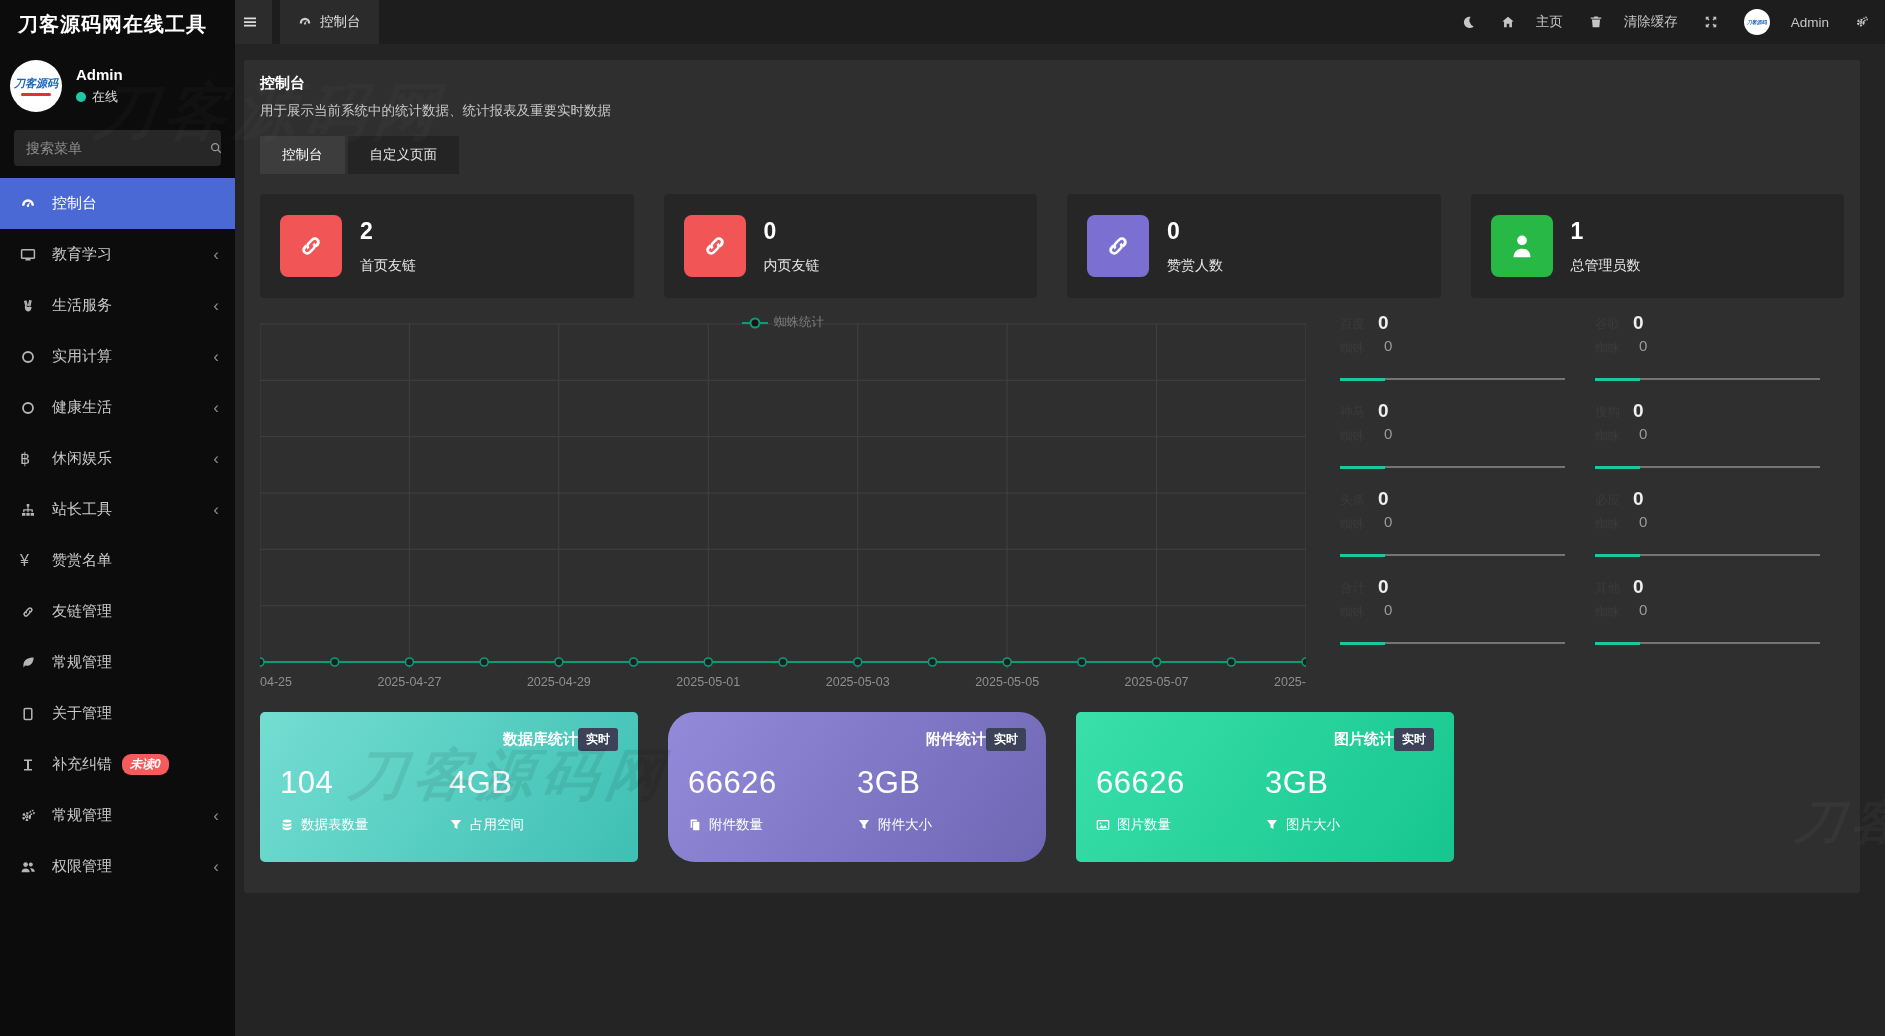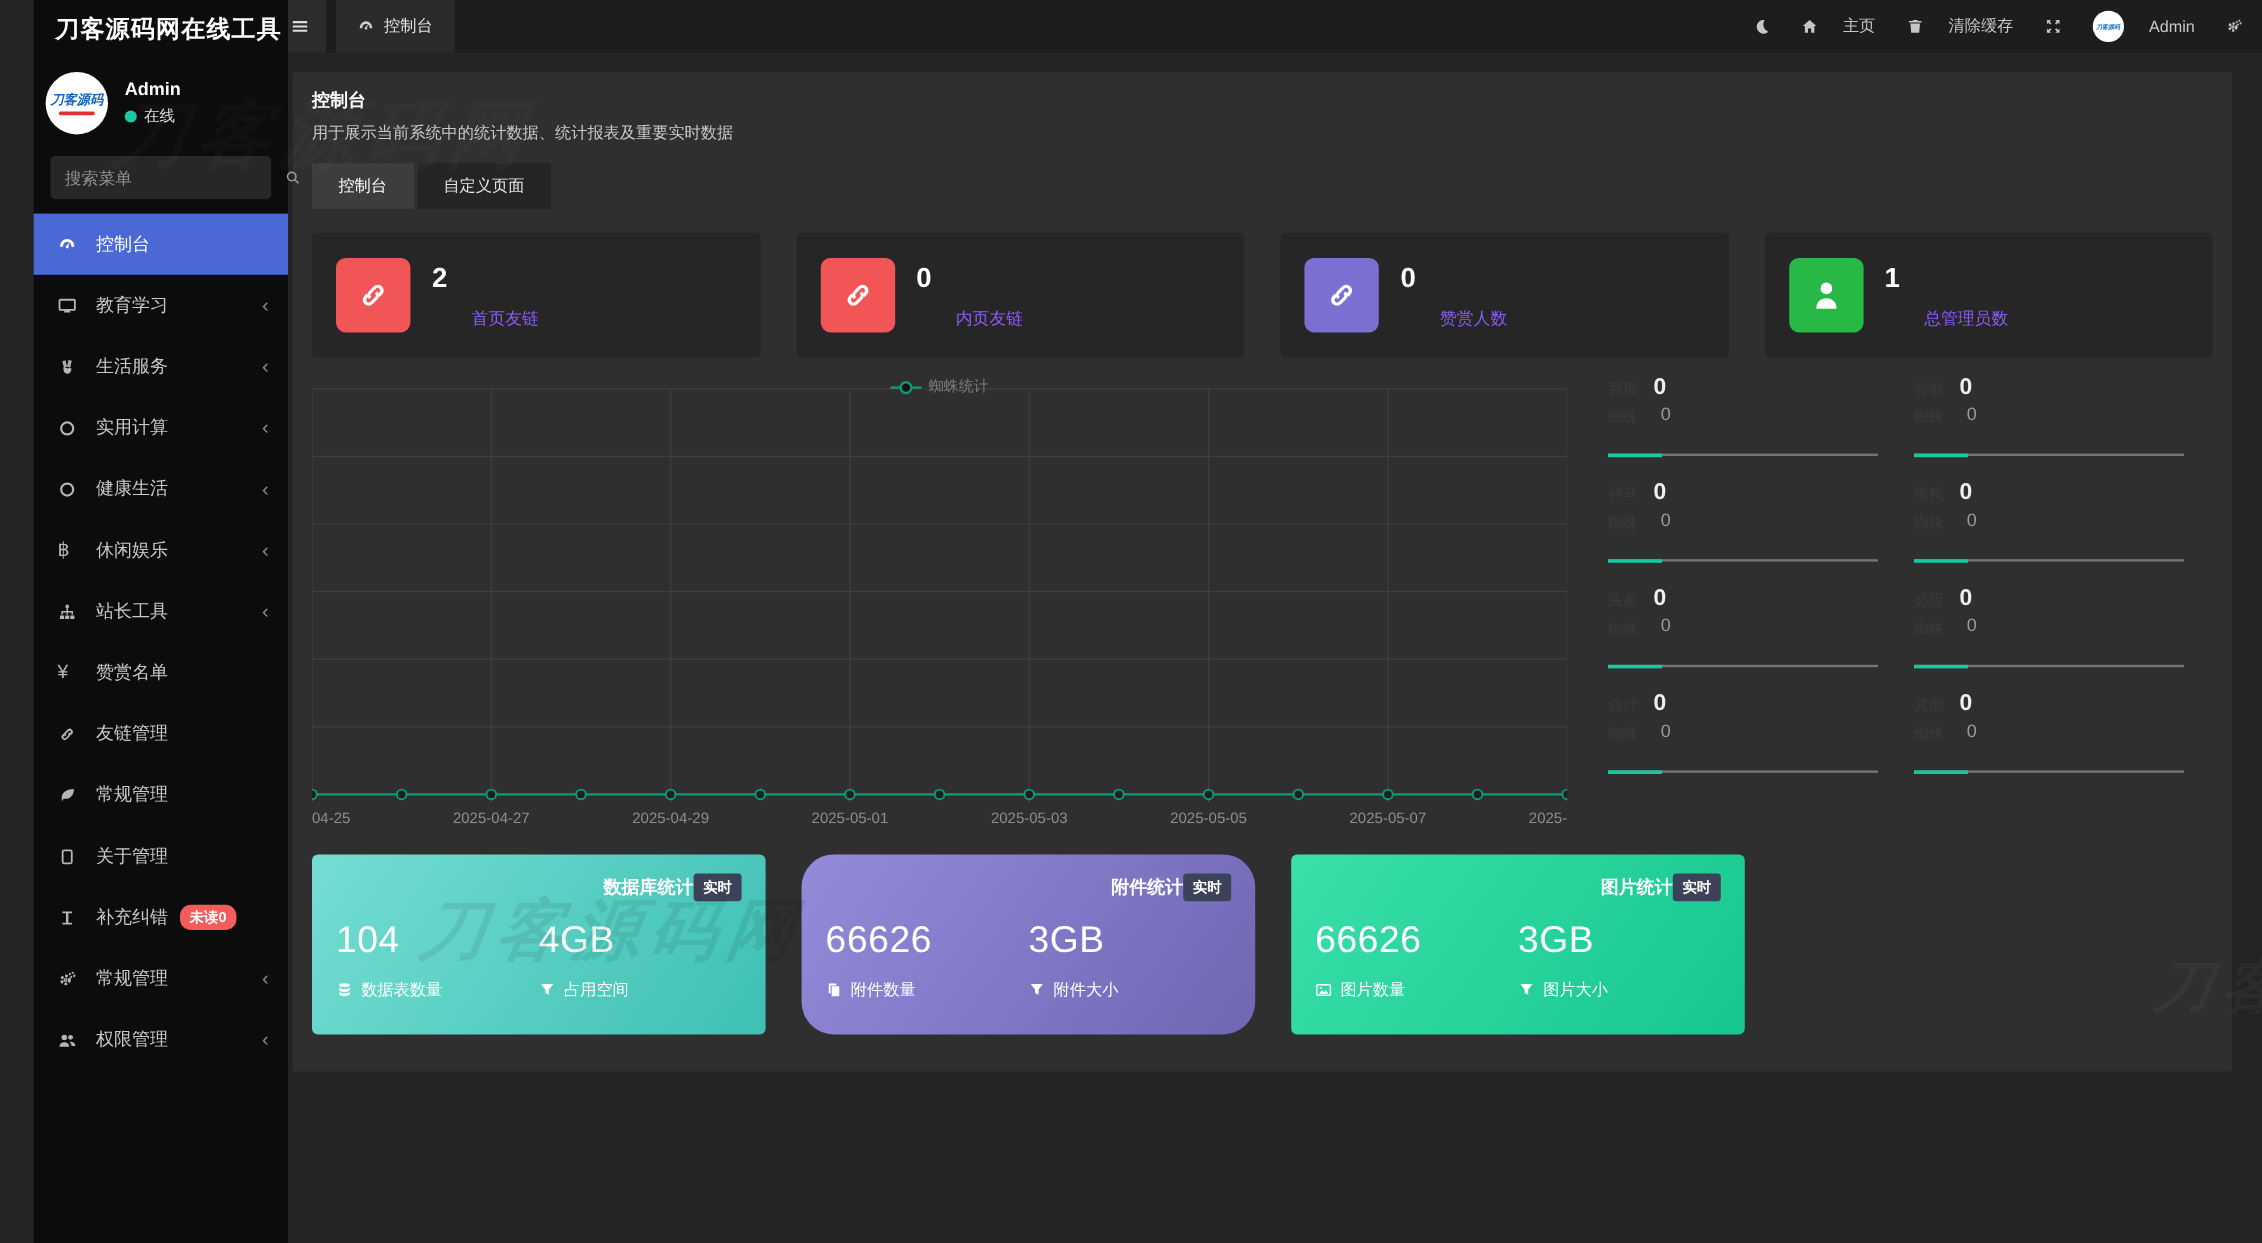--- a/index.html
+++ b/index.html
@@ -1,40 +1,40 @@
 <!DOCTYPE html>
 <html><head>
 <meta charset="utf-8">
 <style>
   html,body{margin:0;padding:0;background:#242424;font-family:"Liberation Sans","DejaVu Sans",sans-serif;}
   body{width:1885px;height:1036px;position:relative;overflow:hidden;color:#ddd;}
   .icn{display:inline-flex;align-items:center;justify-content:center;line-height:1;}
   .icn svg{width:1em;height:1em;fill:currentColor;display:block;}
 
   
-  #sidebar{position:absolute;left:0;top:0;bottom:0;width:212px;background:#0c0c0c;z-index:2;margin-left:28px;}
+  #sidebar{position:absolute;left:0;top:0;bottom:0;width:235px;background:#0c0c0c;z-index:2;}
   .logo{height:48px;display:flex;align-items:center;padding-left:18px;font-size:20px;font-weight:bold;color:#fff;letter-spacing:1px;}
   .profile{display:flex;align-items:center;gap:14px;padding:12px 16px 10px 10px;}
   .avatar{width:52px;height:52px;border-radius:50%;background:#fff;display:flex;flex-direction:column;align-items:center;justify-content:center;overflow:hidden;flex:0 0 auto;}
   .avatar .az{color:#1766c0;font-weight:bold;font-style:italic;font-size:11px;letter-spacing:0;}
   .avatar .ar{width:30px;height:3px;background:#d33;border-radius:2px;margin-top:2px;}
   .p-name{font-size:15px;font-weight:bold;color:#fff;}
   .p-status{display:flex;align-items:center;gap:6px;font-size:13px;color:#ddd;margin-top:5px;}
   .dot-online{width:10px;height:10px;border-radius:50%;background:#1dc9a4;}
   .search{margin:8px 14px 12px 14px;height:36px;background:#272727;border-radius:4px;display:flex;align-items:center;padding:0 10px;}
   .search input{flex:1;background:transparent;border:none;outline:none;color:#ddd;font-size:14px;font-family:inherit;}
   .search input::placeholder{color:#8f8f8f;}
   .search .icn{color:#9a9a9a;font-size:14px;}
   .m-item{height:51px;display:flex;align-items:center;padding:0 16px 0 20px;color:#c9c9c9;font-size:15px;cursor:pointer;}
   .m-item .icn{font-size:16px;width:20px;color:#b5b5b5;margin-right:12px;justify-content:flex-start;}
   .m-item.active{background:#4a69d4;color:#fff;}
   .m-item.active .icn{color:#fff;}
   .m-label{flex:0 0 auto;}
   .m-chev{margin-left:auto;color:#8a8a8a;font-size:17px;}
-  .m-badge{margin-left:10px;background:#f45b5b;color:#fff;font-size:12px;padding:2px 8px;border-radius:9px;font-weight:bold;}
+  .m-badge{margin-left:10px;background:#f45b5b;color:#fff;font-size:12px;padding:2px 8px;border-radius:9px;font-weight:bold;font-style:italic;}
 
   
   #topbar{position:absolute;left:228px;right:0;top:0;height:44px;background:#1d1d1d;display:flex;align-items:center;z-index:1;}
   .burger{width:44px;height:44px;background:#2c2c2c;display:flex;align-items:center;justify-content:center;color:#ddd;font-size:16px;cursor:pointer;}
   .ttab{height:44px;margin-left:8px;background:#2b2b2b;display:flex;align-items:center;gap:8px;padding:0 18px;font-size:13.5px;color:#e2e2e2;cursor:pointer;}
   .ttab .icn{font-size:14px;color:#cfcfcf;}
   .tb-right{margin-left:auto;display:flex;align-items:center;gap:26px;padding-right:16px;}
   .tb-item{display:flex;align-items:center;gap:21px;font-size:13.5px;color:#c6c6c6;cursor:pointer;}
   .tb-item .icn{font-size:14px;color:#c6c6c6;}
   .tb-avatar{width:26px;height:26px;border-radius:50%;background:#fff;display:flex;align-items:center;justify-content:center;}
@@ -48,21 +48,21 @@
   .tabs{position:absolute;left:16px;top:76px;display:flex;gap:3px;}
   .tab{height:38px;display:flex;align-items:center;padding:0 22px;font-size:13.5px;color:#e5e5e5;background:#242424;cursor:pointer;}
   .tab.active{background:#3d3d3d;color:#fff;}
 
   .cards{position:absolute;left:16px;right:16px;top:134px;height:104px;display:flex;gap:30px;}
   .scard{flex:1;background:#262626;border-radius:4px;display:flex;align-items:center;}
   .sc-ic{width:62px;height:62px;border-radius:8px;margin-left:20px;display:flex;align-items:center;justify-content:center;color:#fff;}
   .sc-ic .icn{font-size:30px;}
   .sc-tx{margin-left:18px;}
   .sc-val{font-size:23px;font-weight:bold;color:#fff;}
-  .sc-lb{font-size:14px;color:#8b5cf6;margin-top:12px;margin-left:33px;}
+  .sc-lb{font-size:14px;color:#e5e5e5;margin-top:12px;}
 
   .chart-wrap{position:absolute;left:16px;top:254px;width:1046px;height:392px;}
   .legend{position:absolute;left:50%;top:0;transform:translateX(-50%);display:flex;align-items:center;gap:6px;z-index:1;}
   .lg-line{width:26px;height:2px;background:#0c9b78;position:relative;}
   .lg-line i{position:absolute;left:50%;top:50%;transform:translate(-50%,-50%);width:7px;height:7px;border-radius:50%;background:#141414;border:2px solid #0c9b78;}
   .lg-tx{font-size:12.5px;color:#7c7c7c;}
   .gl{stroke:#404040;stroke-width:1;}
   .dl{stroke:#0c9b78;stroke-width:2;fill:none;}
   .dot{fill:#1f1f1f;stroke:#0c9b78;stroke-width:1.6;}
   .tk{stroke:#5a5a5a;stroke-width:1;}

